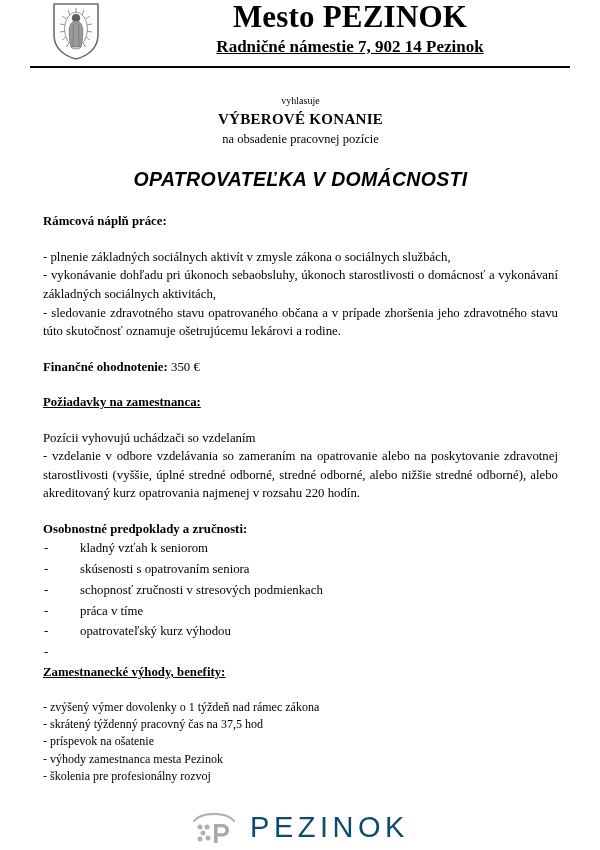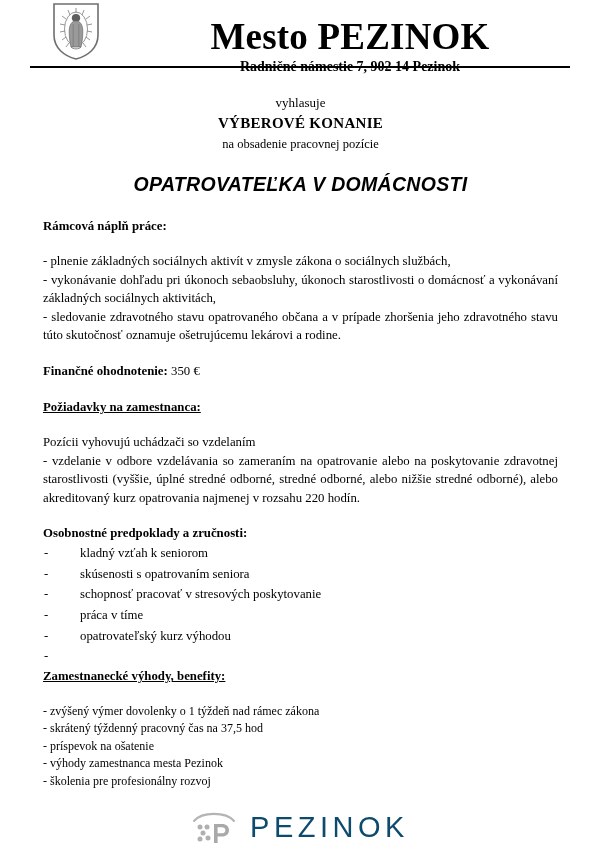--- a/index.html
+++ b/index.html
@@ -31,33 +31,33 @@
     height: 58px;
   }
   .header-text {
     position: absolute;
     left: 110px;
     right: 10px;
     top: 0;
     text-align: center;
   }
   .city-title {
-    font-size: 37px;
+    font-size: 31px;
     font-weight: bold;
     line-height: 1.12;
     letter-spacing: 0.2px;
     white-space: nowrap;
-    margin-top: 16px;
   }
   .city-address {
-    font-size: 14px;
+    font-size: 17px;
     font-weight: bold;
     line-height: 1.2;
     margin-top: 2px;
     white-space: nowrap;
+    text-decoration: underline;
   }
   .header-rule {
     position: absolute;
     left: 30px;
     right: 30px;
     top: 66px;
     border-top: 2.2px solid #000;
   }
 
   
@@ -66,21 +66,21 @@
     left: 43px;
     top: 88px;
     width: 515px;
   }
 
   .announce-block {
     text-align: center;
     margin-top: 6px;
   }
   .announce-line1 {
-    font-size: 13px;
+    font-size: 10px;
     line-height: 1.45;
   }
   .announce-line2 {
     font-size: 15px;
     font-weight: bold;
     line-height: 1.45;
     letter-spacing: 0.3px;
   }
   .announce-line3 {
     font-size: 12.5px;
@@ -257,21 +257,21 @@
       <li>
         <span class="dash">-</span>
         <span>kladný vzťah k seniorom</span>
       </li>
       <li>
         <span class="dash">-</span>
         <span>skúsenosti s opatrovaním seniora</span>
       </li>
       <li>
         <span class="dash">-</span>
-        <span>schopnosť pracovať v stresových poskytovanie</span>
+        <span>schopnosť zručnosti v stresových podmienkach</span>
       </li>
       <li>
         <span class="dash">-</span>
         <span>práca v tíme</span>
       </li>
       <li>
         <span class="dash">-</span>
         <span>opatrovateľský kurz výhodou</span>
       </li>
       <li>

